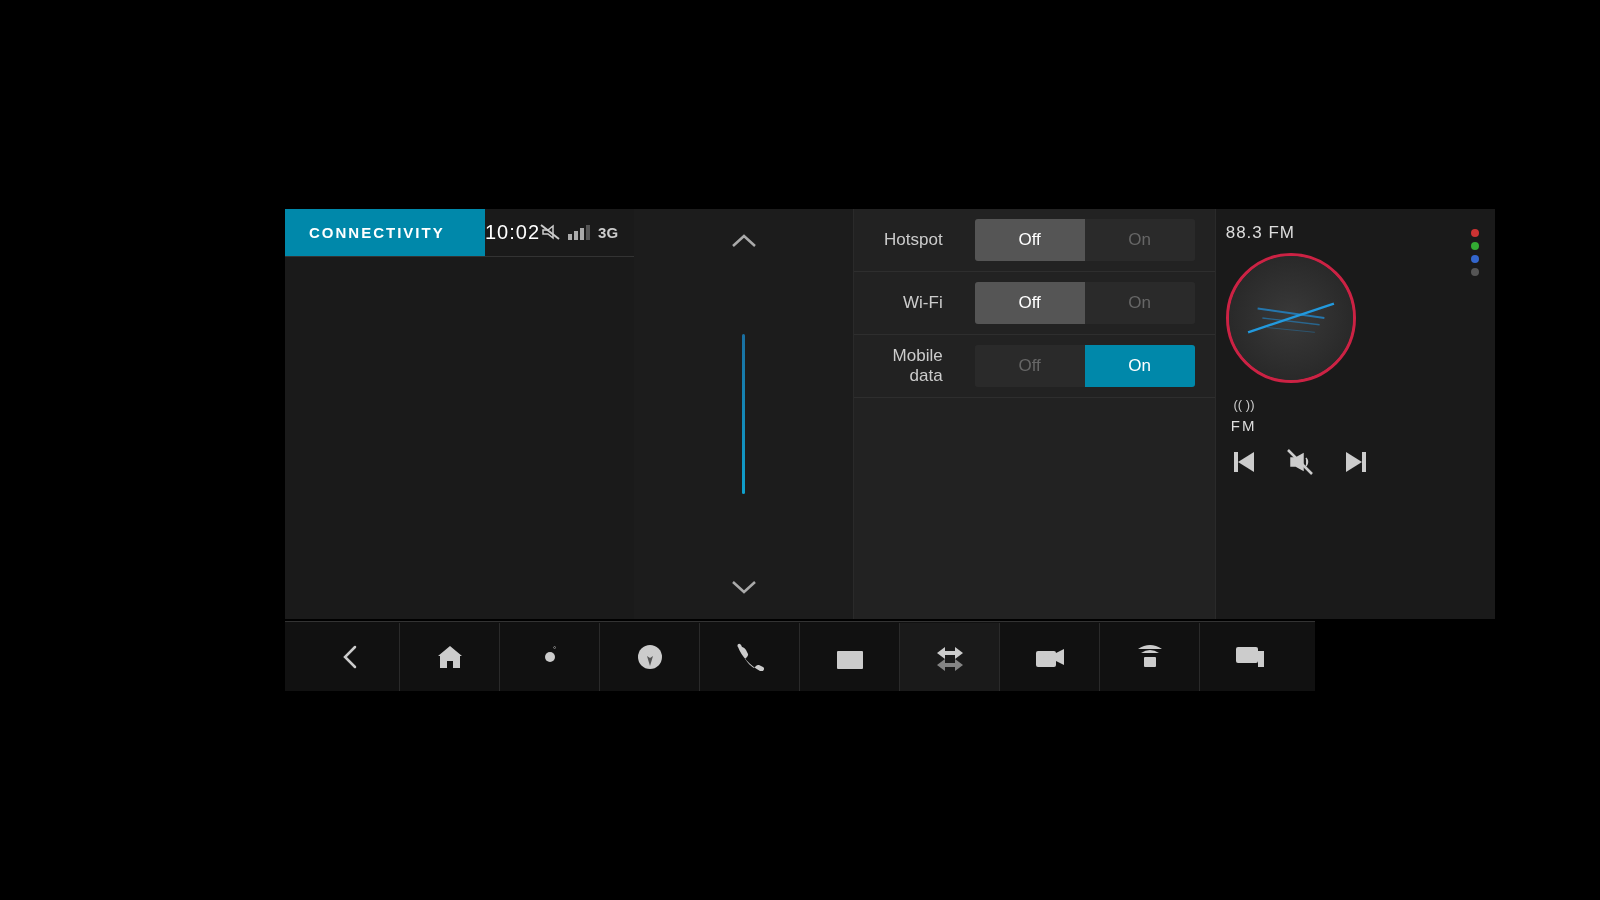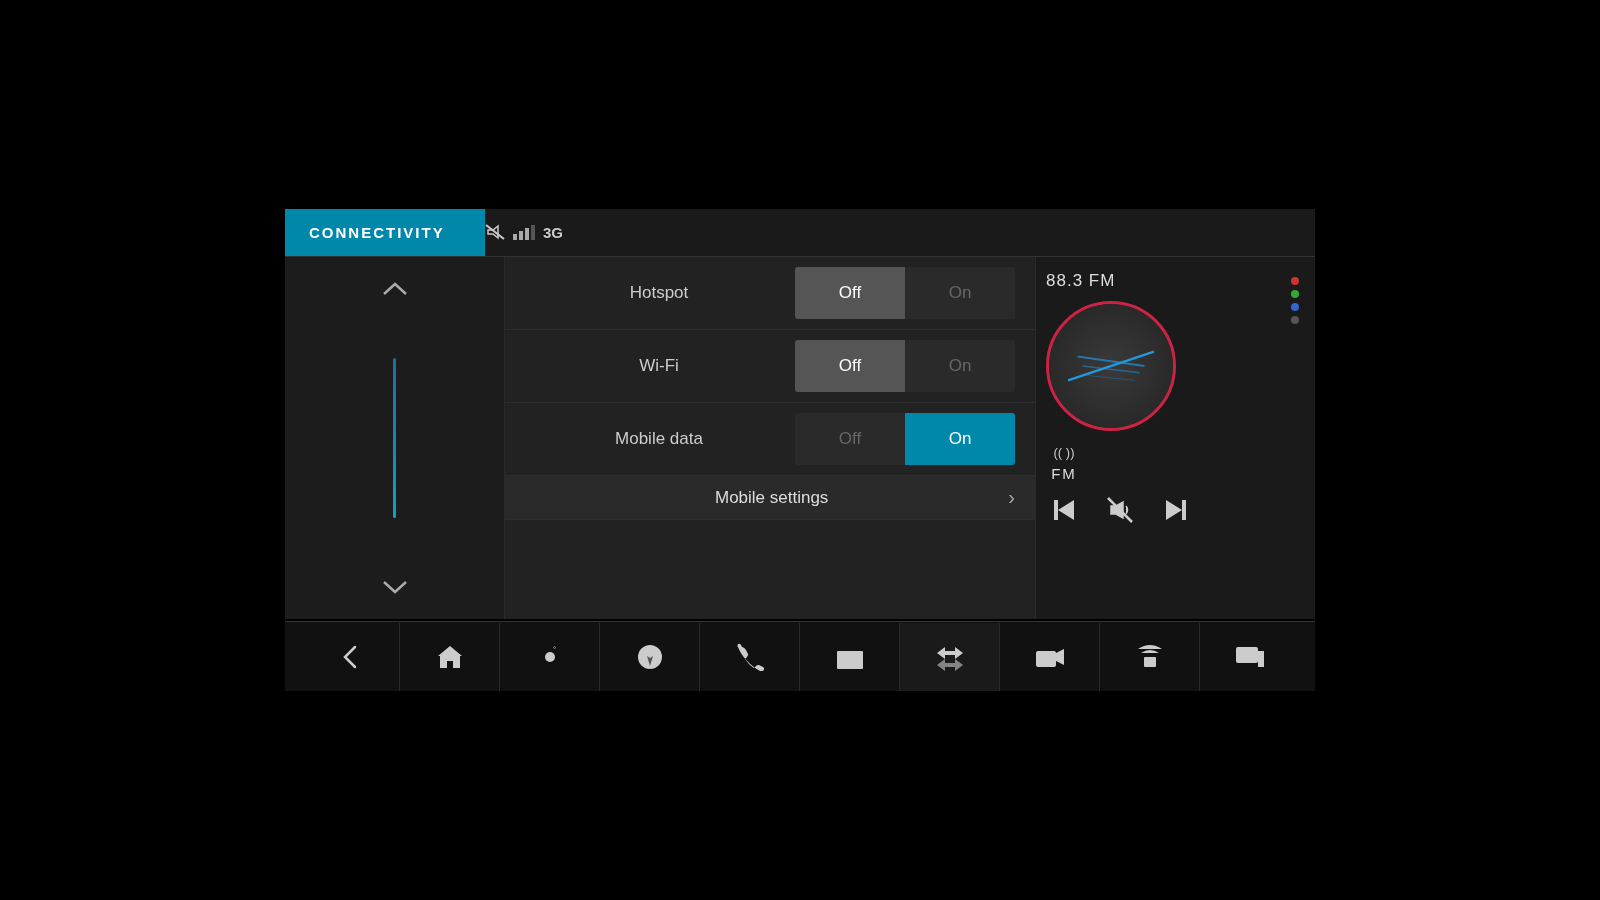--- a/index.html
+++ b/index.html
@@ -14,21 +14,21 @@
       font-family: Arial, sans-serif;
       overflow: hidden;
     }
 
     .screen {
       width: 1030px;
       height: 410px;
       background: #1a1a1a;
       position: relative;
       display: flex;
-      flex-direction: column;
+      flex-direction: row;
     }
 
     
     .header {
       display: flex;
       align-items: center;
       height: 48px;
       background: #1a1a1a;
       border-bottom: 1px solid #333;
     }
@@ -117,35 +117,35 @@
       display: flex;
       align-items: center;
       padding: 10px 20px 10px 30px;
       border-bottom: 1px solid #2e2e2e;
     }
 
     .toggle-label {
       color: #ccc;
       font-size: 17px;
       flex: 1;
-      text-align: center;
-      padding-right: 12px;
+      text-align: right;
+      padding-right: 32px;
     }
 
     .toggle-group {
       display: flex;
       background: #2a2a2a;
       border-radius: 3px;
       overflow: hidden;
       width: 220px;
     }
 
     .toggle-btn {
       flex: 1;
-      height: 52px;
+      height: 42px;
       display: flex;
       align-items: center;
       justify-content: center;
       font-size: 17px;
       cursor: pointer;
       border: none;
       outline: none;
     }
 
     .toggle-btn.off-active {
@@ -353,20 +353,21 @@
 <body>
 
 <div style="display:flex; flex-direction:column; align-items:center; justify-content:center; width:1600px; height:900px; background:#000;">
 
   <div class="screen">
 
     <div class="header">
       <div class="header-title-tab">
         <span>CONNECTIVITY</span>
       </div>
+      <div class="header-time">10:02</div>
       <div class="header-status">
 
         <svg width="20" height="16" viewBox="0 0 20 16" fill="none">
           <line x1="1" y1="1" x2="19" y2="15" stroke="#ccc" stroke-width="2"></line>
           <path d="M3 10 L8 10 L13 14 L13 2 L8 6 L3 6 Z" stroke="#ccc" stroke-width="1.5" fill="none"></path>
         </svg>
 
         <svg width="22" height="16" viewBox="0 0 22 16" fill="#aaa">
           <rect x="0" y="10" width="4" height="6"></rect>
           <rect x="6" y="7" width="4" height="9"></rect>
@@ -412,24 +413,20 @@
         </div>
 
         <div class="toggle-row">
           <span class="toggle-label">Mobile data</span>
           <div class="toggle-group">
             <button class="toggle-btn off-inactive">Off</button>
             <button class="toggle-btn on-active">On</button>
           </div>
         </div>
 
-        <div class="menu-row">
-          <span class="menu-row-text">Mobile settings</span>
-          <span class="chevron-right">›</span>
-        </div>
 
 
       </div>
 
       <div class="right-panel">
 
         <div class="status-dots">
           <div class="dot dot-red"></div>
           <div class="dot dot-green"></div>
           <div class="dot dot-blue"></div>

